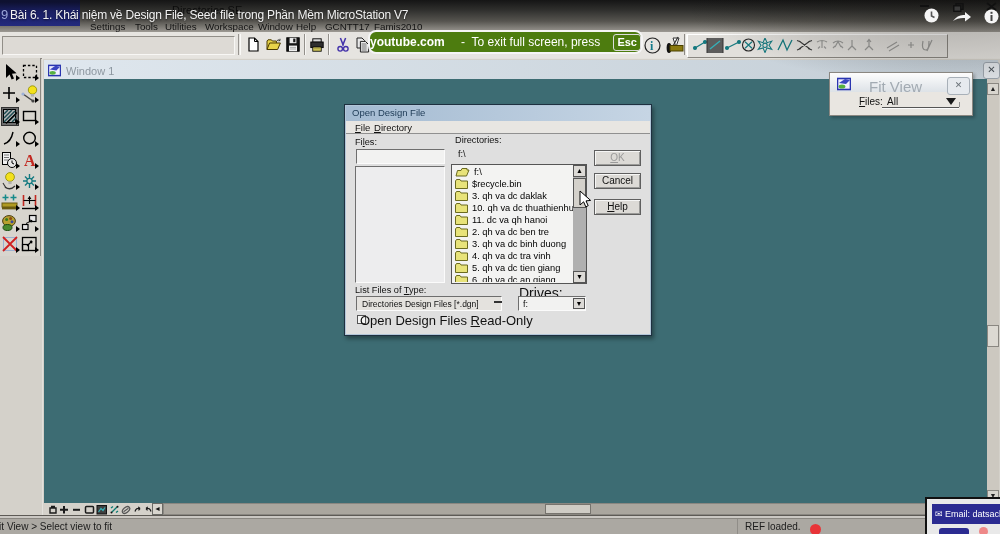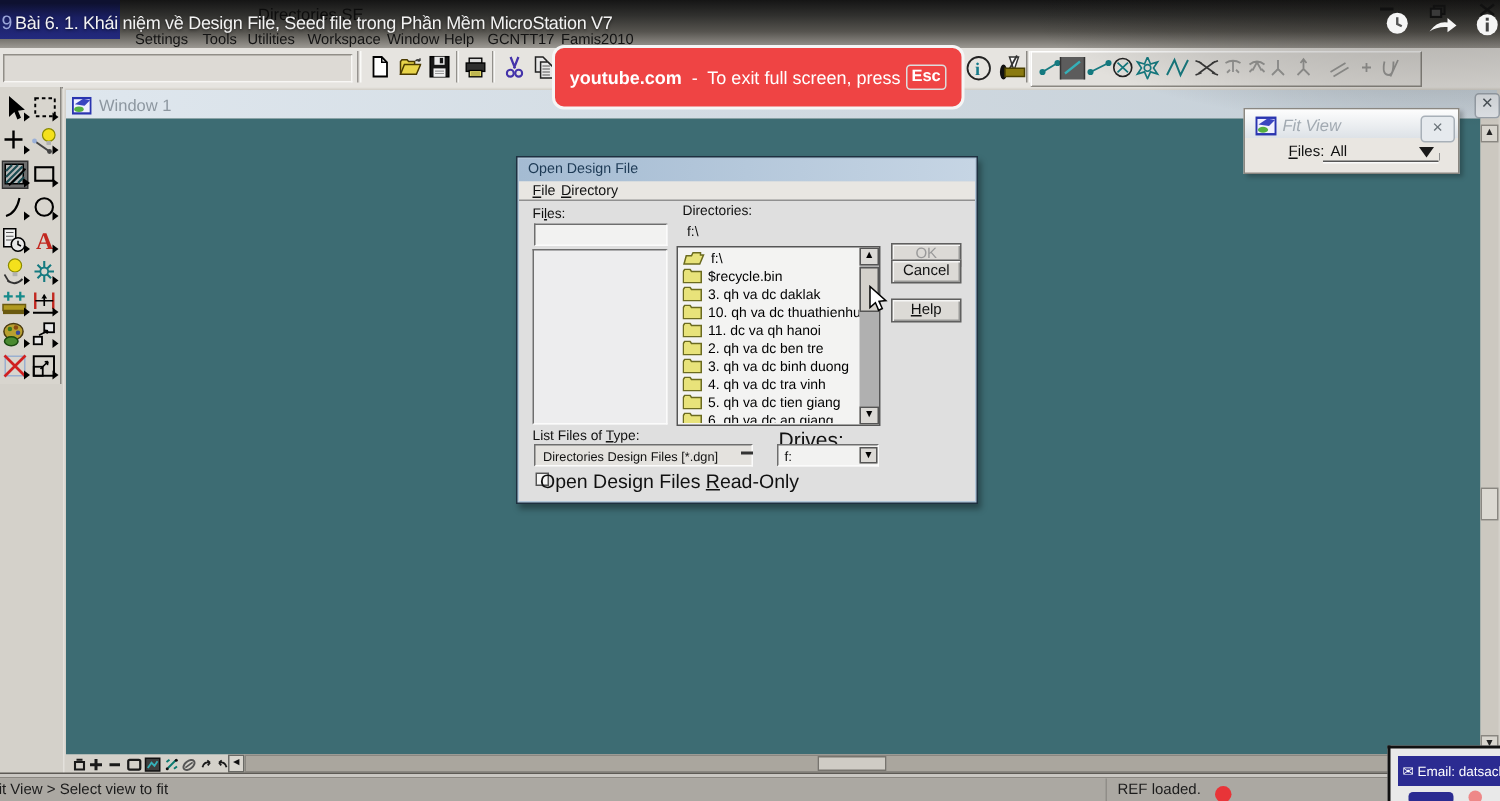--- a/index.html
+++ b/index.html
@@ -414,21 +414,21 @@
 <div class="abs" style="left:573px;top:165px;width:13px;height:12px;background:#dcdad6;border:1px solid #555;box-sizing:border-box;text-align:center;font-size:7px;line-height:10px;color:#000;">▲</div>
 <div class="abs" style="left:573px;top:271px;width:13px;height:12px;background:#dcdad6;border:1px solid #555;box-sizing:border-box;text-align:center;font-size:7px;line-height:10px;color:#000;">▼</div>
 <div class="abs" style="left:573px;top:178px;width:13px;height:30px;background:#d4d1cb;border:1px solid #555;box-sizing:border-box;"></div>
 
 <svg class="abs" style="left:578px;top:190px;" width="14" height="20" viewBox="0 0 14 20">
   <path d="M2,1 L2,15 L5.6,11.8 L7.8,16.8 L10.2,15.7 L8,10.9 L12.6,10.4 Z" fill="#fff" stroke="#000" stroke-width="1"></path>
 </svg>
 
 <div class="abs" style="left:594px;top:150px;width:47px;height:16px;background:#dcdad6;border:1px solid #5f5f5f;
   box-sizing:border-box;box-shadow:inset 1px 1px 0 #f6f6f5, inset -1px -1px 0 #9a9a98;
-  text-align:center;font-size:10px;line-height:14px;color:#9a9a9a;margin-top:12px;"><span class="u">O</span>K</div>
+  text-align:center;font-size:10px;line-height:14px;color:#9a9a9a;"><span class="u">O</span>K</div>
 <div class="abs" style="left:594px;top:173px;width:47px;height:16px;background:#dcdad6;border:1px solid #5f5f5f;
   box-sizing:border-box;box-shadow:inset 1px 1px 0 #f6f6f5, inset -1px -1px 0 #9a9a98;
   text-align:center;font-size:10px;line-height:14px;color:#111;">Cancel</div>
 <div class="abs" style="left:594px;top:199px;width:47px;height:16px;background:#dcdad6;border:1px solid #5f5f5f;
   box-sizing:border-box;box-shadow:inset 1px 1px 0 #f6f6f5, inset -1px -1px 0 #9a9a98;
   text-align:center;font-size:10px;line-height:14px;color:#111;"><span class="u">H</span>elp</div>
 
 <div class="abs" style="left:355px;top:285px;font-size:9.2px;color:#111;">List Files of <span class="u">T</span>ype:</div>
 <div class="abs" style="left:356px;top:296px;width:146px;height:15px;background:#e4e2de;
   border-top:1px solid #6e6e6e;border-left:1px solid #6e6e6e;border-bottom:1px solid #fbfbfb;border-right:1px solid #fbfbfb;
@@ -446,34 +446,34 @@
 <div class="abs" style="left:360px;top:313px;font-size:13px;color:#111;">Open Design Files <span class="u">R</span>ead-Only</div>
 
 <div class="abs" id="fitview" style="left:829px;top:72px;width:144px;height:44px;background:#e9e6e1;z-index:40;
   border:1px solid #8a8781;box-sizing:border-box;box-shadow:2px 2px 3px rgba(0,0,0,.25)">
   <div style="position:absolute;left:0;top:0;width:142px;height:19px;background:linear-gradient(#fdfdfd,#dde2e7)"></div>
   <svg style="position:absolute;left:7px;top:4px" width="14" height="14" viewBox="0 0 14 14">
     <rect x="0.5" y="1.5" width="13" height="11" fill="#f0f0ff" stroke="#2a35b0" stroke-width="1.6"></rect>
     <path d="M2,6 L8,2 L13,3 L9,7 Z" fill="#3a45c0"></path>
     <ellipse cx="5" cy="9.5" rx="3.4" ry="2" fill="#55b040"></ellipse>
   </svg>
-  <div style="position:absolute;left:25px;top:5px;font-size:11px;color:#a2aab2;font-style:italic;">Fit View</div>
+  <div style="position:absolute;left:39px;top:5px;font-size:15px;color:#a2aab2;">Fit View</div>
   <div style="position:absolute;left:117px;top:4px;width:21px;height:16px;background:#e6eaee;
     border:1px solid #a8b0b8;border-radius:3px;color:#6a7278;font-size:9px;line-height:14px;text-align:center;">✕</div>
   <div style="position:absolute;left:29px;top:23px;font-size:10px;color:#111;"><span class="u">F</span>iles:</div>
   <div style="position:absolute;left:57px;top:23px;font-size:10px;color:#111;">All</div>
   <div style="position:absolute;left:52px;top:34px;width:77px;height:1px;background:#555;box-shadow:0 1px 0 #fafafa"></div>
   <div style="position:absolute;left:116px;top:25px;width:0;height:0;
     border-left:5px solid transparent;border-right:5px solid transparent;border-top:7px solid #1a1a1a;"></div>
   <div style="position:absolute;left:119px;top:27px;width:10px;height:7px;background:transparent;box-shadow:2px 1px 0 -1px #909090"></div>
 </div>
 
-<div class="abs" style="left:368px;top:30px;width:275px;height:43px;background:#ef4444;
+<div class="abs" style="left:368px;top:30px;width:275px;height:24px;background:#4d7c0f;
   border:2px solid #f5f5f5;border-radius:8px;box-sizing:border-box;
-  display:flex;align-items:center;justify-content:center;color:#fff;font-size:12px;white-space:nowrap;z-index:50;">
+  display:flex;align-items:center;justify-content:space-between;color:#fff;font-size:12px;white-space:nowrap;z-index:50;">
   <b>youtube.com</b>&nbsp; -&nbsp; To exit full screen, press&nbsp;
   <span style="border:1px solid #ddd;border-radius:3px;padding:0 3px;font-weight:bold;font-size:11px;line-height:15px;">Esc</span>
 </div>
 
 <div class="abs" style="left:925px;top:497px;width:75px;height:37px;background:#e9e9e9;border:2px solid #111;border-right:none;">
   <div class="abs" style="left:5px;top:5px;width:70px;height:20px;background:#2b2b91;color:#fff;font-size:9px;line-height:20px;white-space:nowrap;padding-left:3px;">✉ Email: datsach.co</div>
   <div class="abs" style="left:12px;top:29px;width:30px;height:8px;background:#2b2b91;border-radius:3px;"></div>
   <div class="abs" style="left:52px;top:28px;width:9px;height:9px;background:#e88;border-radius:50%;"></div>
 </div>
 

